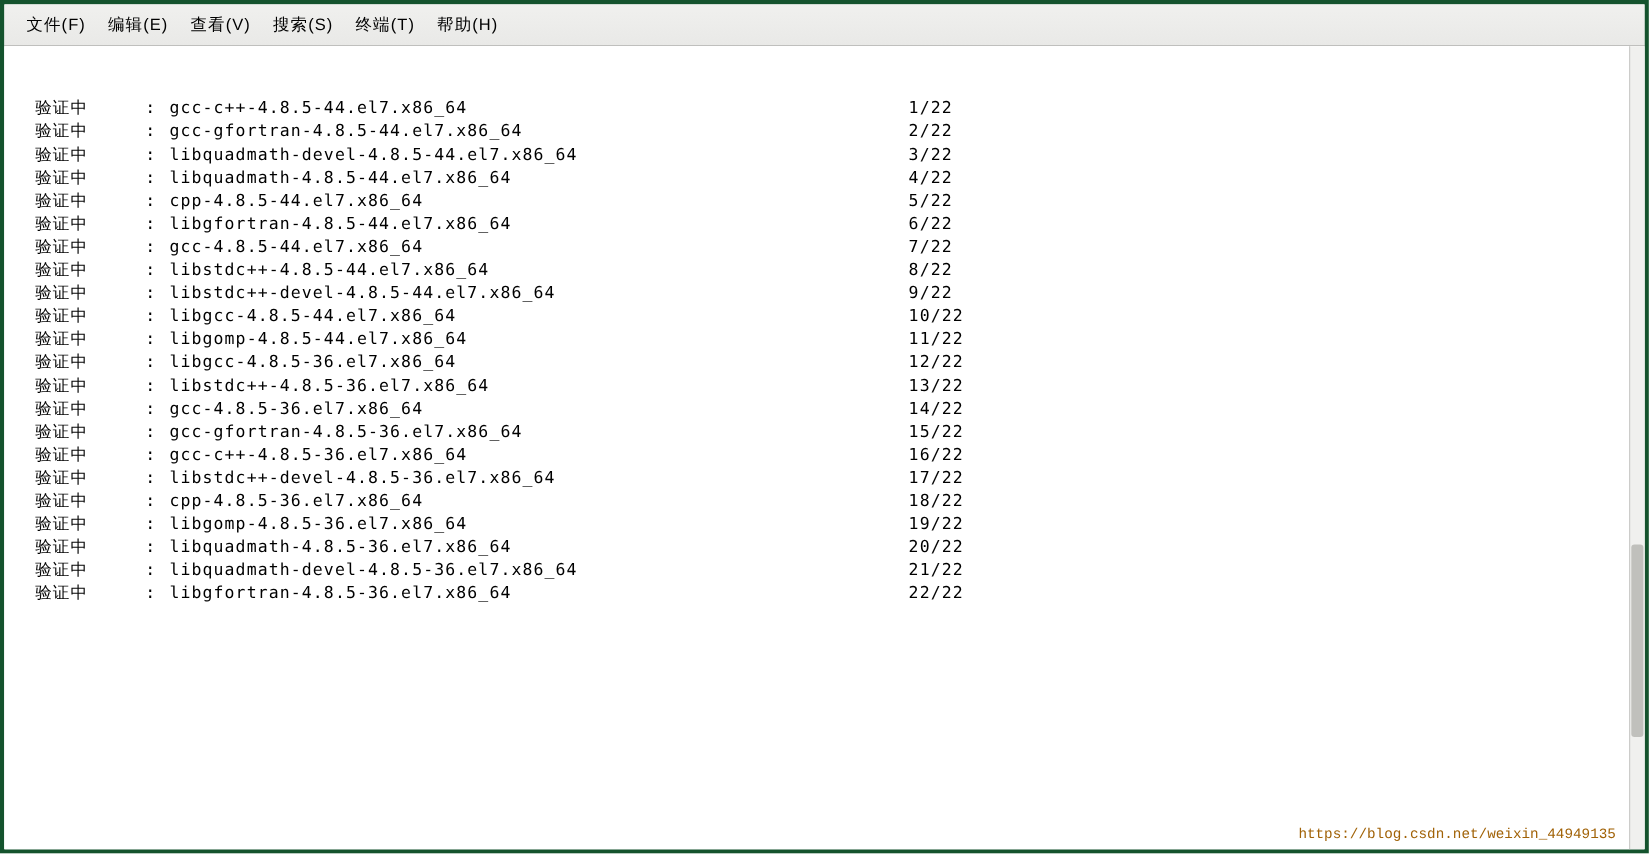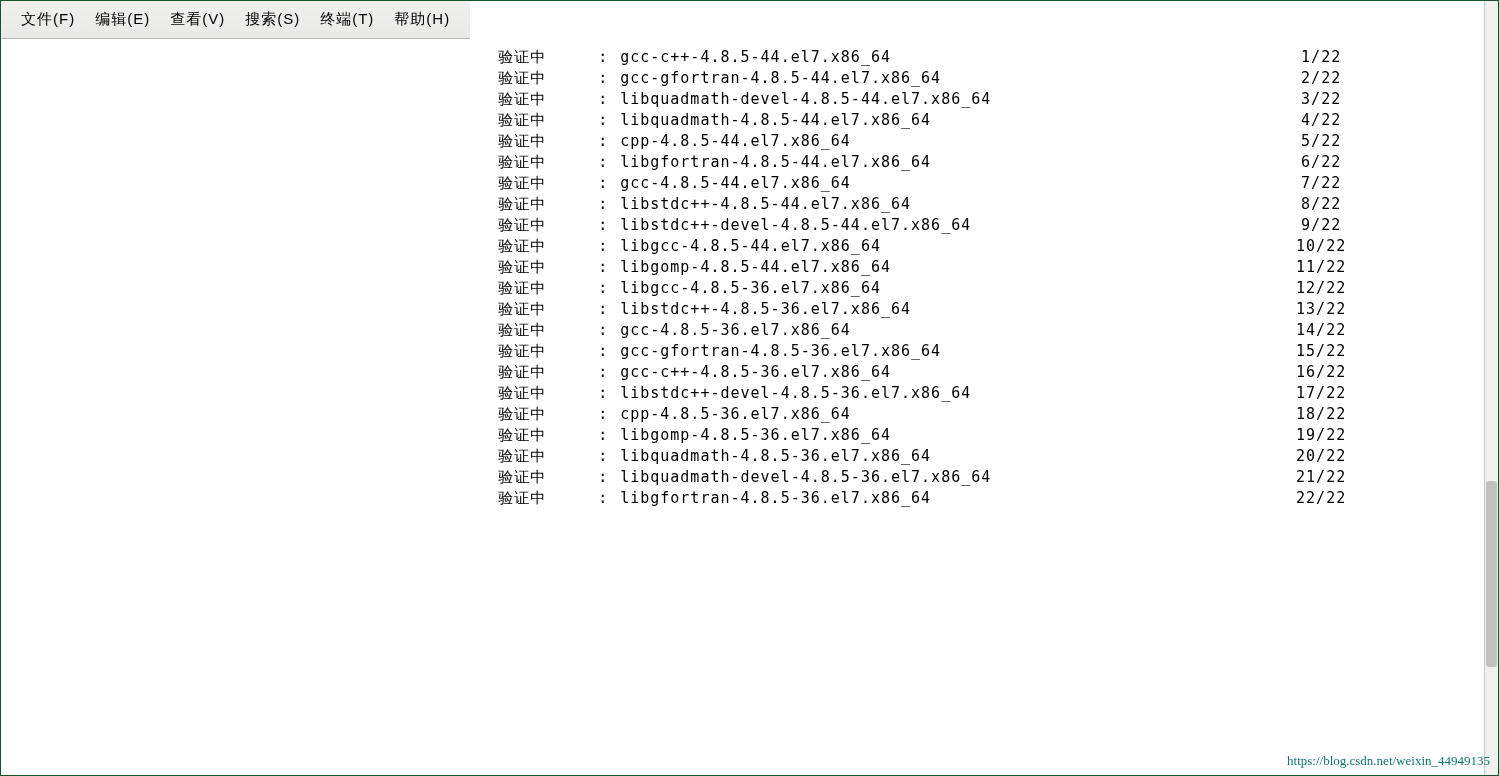--- a/index.html
+++ b/index.html
@@ -1,29 +1,29 @@
 <!DOCTYPE html>
 <html><head>
 <meta charset="utf-8">
 <style>
   * { margin:0; padding:0; box-sizing:border-box; }
   html,body { width:1499px; height:776px; font-family:"DejaVu Sans Mono","Courier New",monospace; font-size:15px; background:#fff; color:#000; overflow:hidden; }
-  .window { width:1499px; height:776px; display:flex; border:1px solid #14532d; }
+  .window { width:1499px; height:776px; display:flex; flex-direction:column; border:4px solid #14532d; }
   .menubar { height:38px; background:linear-gradient(#f0f0ee,#e9e9e7); display:flex; align-items:center; padding:0 10px; font-family:sans-serif; font-size:15px; letter-spacing:1px; border-bottom:1px solid #b8b8b6; }
   .menubar .item { padding:4px 10px; cursor:default; }
   .termwrap { flex:1; background:#fff; position:relative; }
   .terminal { position:absolute; inset:0 14px 0 0; background:#fff; padding:4px 8px 4px 8px; white-space:pre; line-height:21px; letter-spacing:1px; overflow:hidden; }
   .row { display:flex; }
   .col-status { width:120px; }
   .col-colon  { width:22px; }
   .col-pkg    { width:672px; }
-  .col-prog   { width:58px; text-align:center; }
+  .col-prog   { width:58px; text-align:left; }
   .scrollbar { position:absolute; right:0; top:0; bottom:0; width:14px; background:#f0f0ee; border-left:1px solid #c8c8c6; }
   .scrollbar .thumb { position:absolute; left:1px; right:1px; top:62%; height:24%; background:#c0c0bc; border-radius:3px; }
-  .watermark { position:absolute; right:8px; bottom:6px; font-family:Liberation Serif, serif; font-size:13px; color:#0f766e; letter-spacing:0; pointer-events:none; }
+  .watermark { position:absolute; right:26px; bottom:6px; font-family:Liberation Mono, monospace; font-size:13px; color:#a16207; letter-spacing:0; pointer-events:none; }
 </style>
 </head>
 <body>
 
 <div class="window">
   <div class="menubar">
     <span class="item">文件(F)</span>
     <span class="item">编辑(E)</span>
     <span class="item">查看(V)</span>
     <span class="item">搜索(S)</span>

